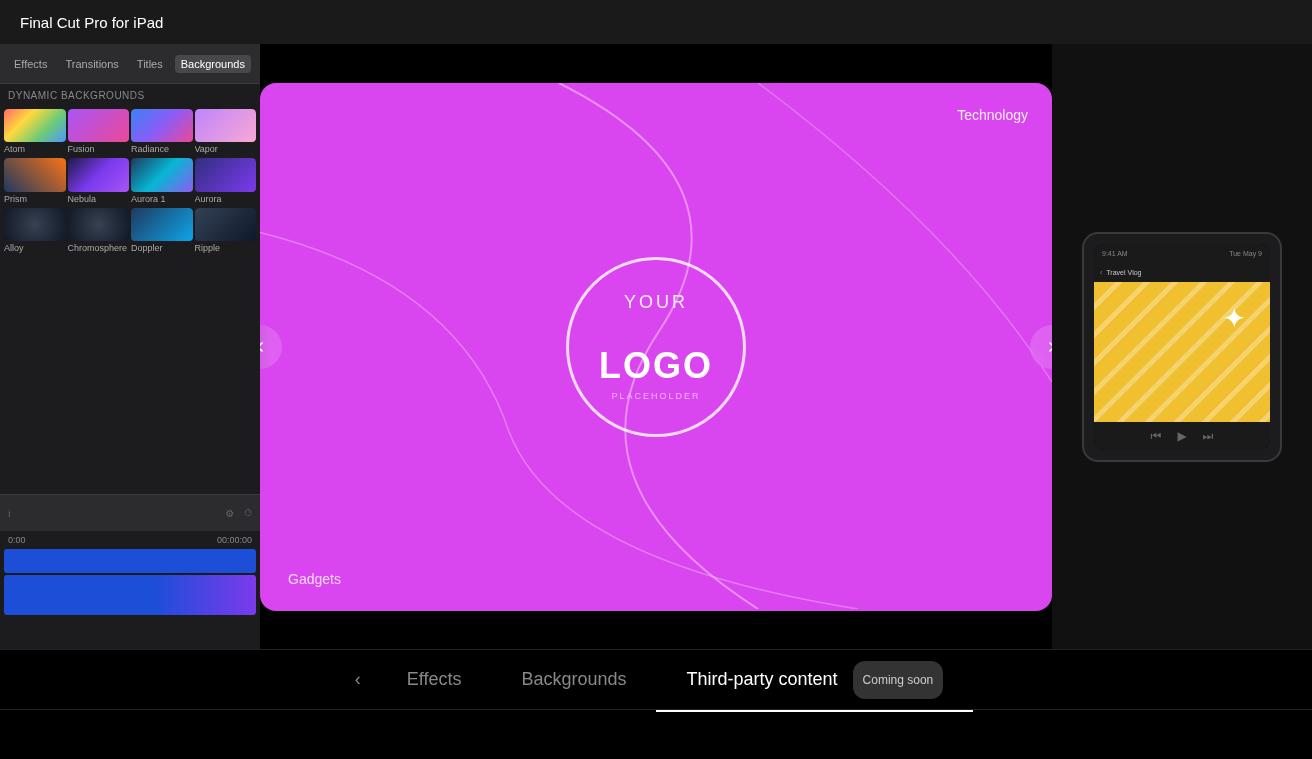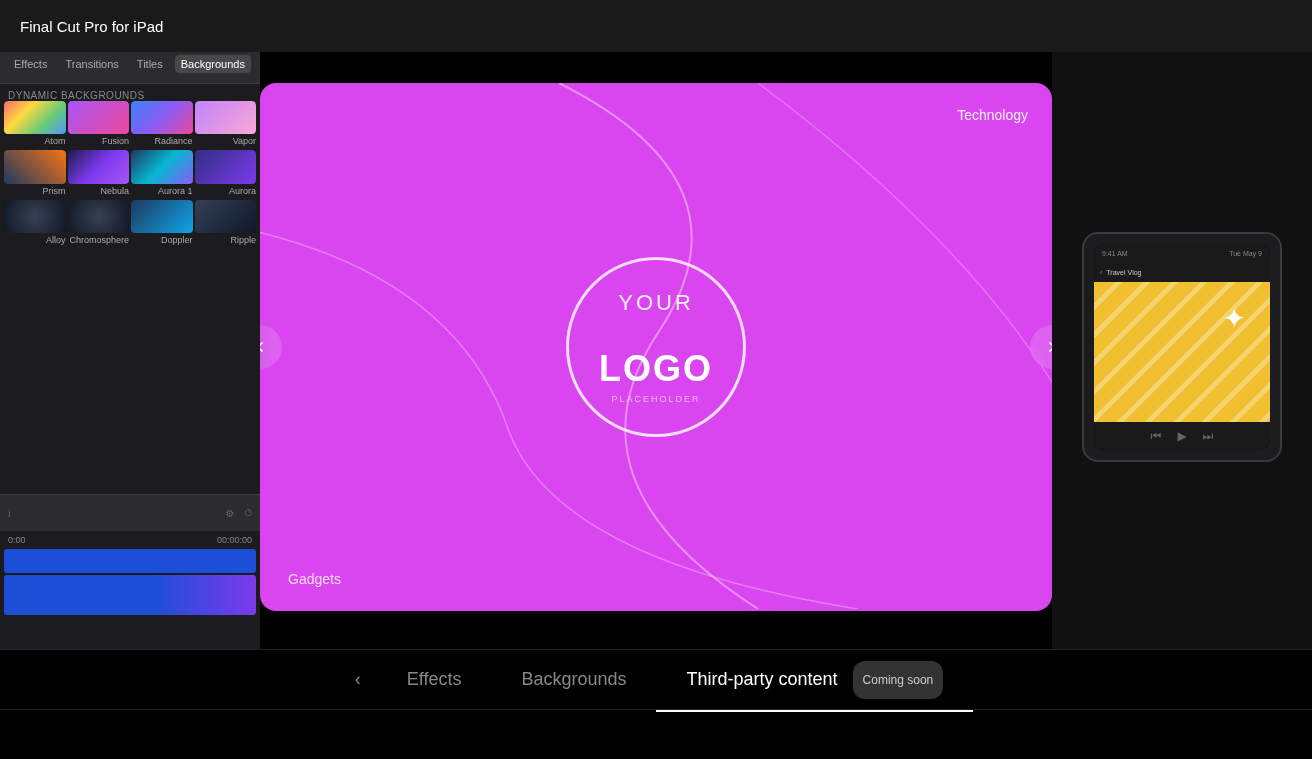--- a/index.html
+++ b/index.html
@@ -9,21 +9,21 @@
       background: #000;
       font-family: -apple-system, BlinkMacSystemFont, 'SF Pro Display', 'SF Pro Text', sans-serif;
       overflow: hidden;
       position: relative;
     }
 
     
     .top-bar {
       position: absolute;
       top: 0; left: 0; right: 0;
-      height: 52px;
+      height: 44px;
       background: #1a1a1a;
       display: flex;
       align-items: center;
       padding: 0 20px;
       z-index: 10;
     }
     .top-bar-title {
       color: #fff;
       font-size: 15px;
       font-weight: 400;
@@ -85,21 +85,21 @@
       white-space: nowrap;
     }
     .fcp-tab.active {
       background: #48484a;
       color: #fff;
     }
 
     .fcp-section-label {
       font-size: 10px;
       color: #888;
-      padding: 6px 8px 0;
+      padding: 6px 8px 8px;
       letter-spacing: 0.5px;
       text-transform: uppercase;
     }
 
     .fcp-grid {
       display: grid;
       grid-template-columns: repeat(4, 1fr);
       gap: 2px;
       padding: 0 4px;
     }
@@ -115,21 +115,21 @@
 
     .fcp-thumb {
       flex: 1;
       border-radius: 4px;
       overflow: hidden;
     }
 
     .fcp-item-label {
       font-size: 9px;
       color: #aaa;
-      text-align: right;
+      text-align: left;
       padding: 2px 0;
       white-space: nowrap;
       overflow: hidden;
     }
 
     
     .thumb-atom { background: linear-gradient(135deg, #ff6b6b, #ffd93d, #6bcb77, #4d96ff); }
     .thumb-fusion { background: linear-gradient(135deg, #a855f7, #ec4899); }
     .thumb-radiance { background: linear-gradient(135deg, #3b82f6, #8b5cf6, #ec4899); }
     .thumb-vapor { background: linear-gradient(135deg, #c084fc, #f9a8d4); }
@@ -227,21 +227,21 @@
       border: 3px solid rgba(255,255,255,0.8);
       display: flex;
       flex-direction: column;
       align-items: center;
       justify-content: center;
       background: transparent;
     }
 
     .logo-your {
       color: rgba(255,255,255,0.9);
-      font-size: 22px;
+      font-size: 18px;
       font-weight: 300;
       letter-spacing: 3px;
       text-transform: uppercase;
     }
 
     .logo-logo {
       color: #fff;
       font-size: 36px;
       font-weight: 700;
       letter-spacing: 2px;

